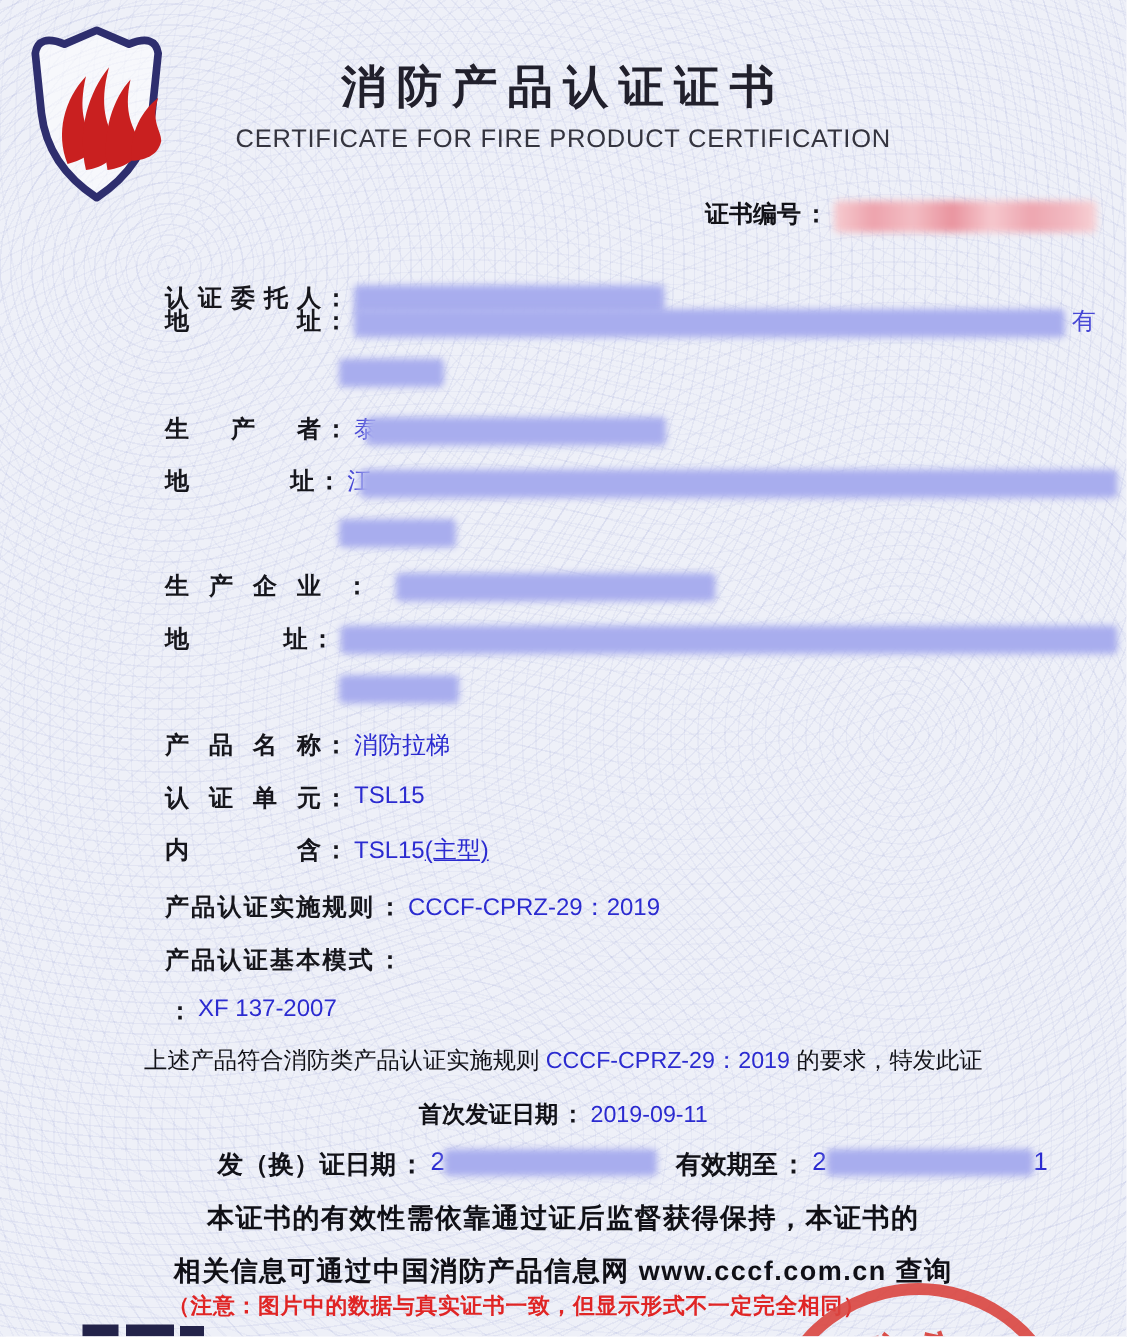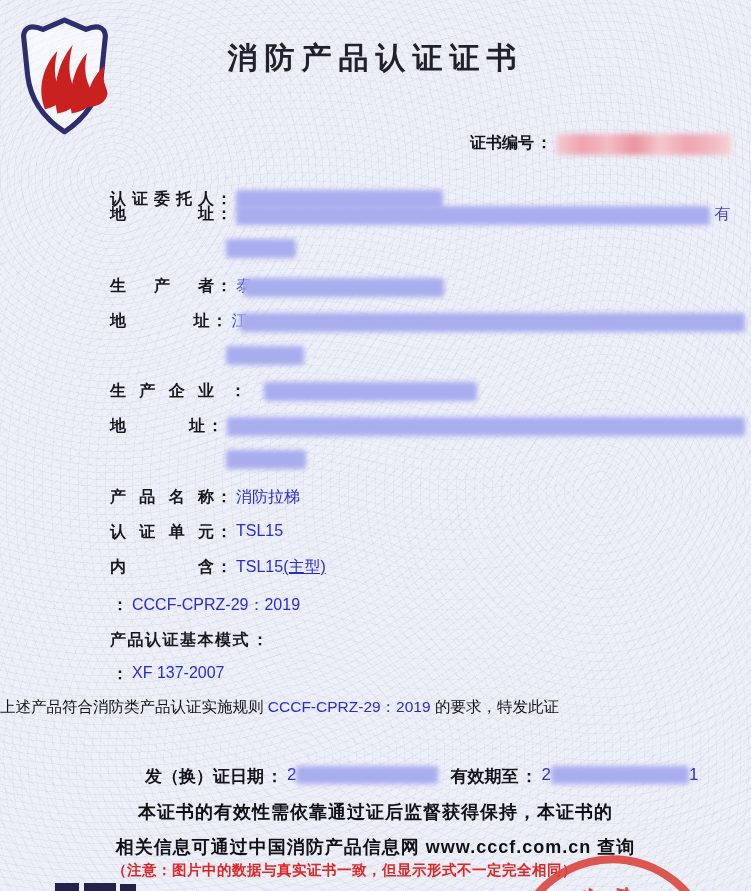--- a/index.html
+++ b/index.html
@@ -28,21 +28,21 @@
   .fvalue{color:#2b2bd0;}
   .fvalue .u{text-decoration:underline;}
   .redact{display:inline-block;height:19px;border-radius:3px;filter:blur(2.5px);
       vertical-align:middle;margin-top:1px;
       background:linear-gradient(90deg,#c3c6f2 0%,#9aa0ea 12%,#bcc0f1 25%,#8d93e6 38%,
                  #c6c9f3 52%,#9fa5ec 65%,#bcbff1 78%,#949aе8 88%,#c0c3f2 100%);
       background-color:#a8adee;}
   .redact.pink{background:linear-gradient(90deg,#f6ccd1 0%,#eda3ad 15%,#f3bdc4 30%,#e9949f 45%,
                  #f6c8ce 60%,#eda6b0 75%,#f2bac2 90%,#f7d2d6 100%);background-color:#f0b3bb;height:21px;}
   .partial{color:#2b2bd0;opacity:.85;}
-  .center-line{position:absolute;left:0;width:100%;font-size:15.5px;color:#121218;white-space:nowrap;}
+  .center-line{position:absolute;left:0;width:100%;text-align:center;font-size:15.5px;color:#121218;white-space:nowrap;}
   .blue{color:#2b2bd0;}
   #footer1,#footer2{position:absolute;left:0;width:100%;text-align:center;font-size:18px;
       font-weight:700;color:#101016;letter-spacing:1px;}
   #notice{position:absolute;left:112px;top:861px;font-size:14.5px;font-weight:700;color:#e02525;letter-spacing:.5px;}
   #seal{position:absolute;right:14px;bottom:0;width:230px;height:58px;overflow:hidden;}
   .dark-chip{position:absolute;background:#23234a;}
 </style>
 </head>
 <body>
 
@@ -52,20 +52,21 @@
     <path d="M57 8 L78 17 Q95 10 97 23 L93 62 Q89 96 57 117 Q25 96 21 62 L17 23 Q19 10 36 17 Z" fill="rgba(255,255,255,0.55)" stroke="#2e2e6e" stroke-width="5" stroke-linejoin="round"></path>
     <g fill="#c92020">
       <path d="M38 95 C30 75 36 53 50 38 C45 60 49 70 54 78 C57 87 50 92 38 95 Z"></path>
       <path d="M50 99 C44 72 52 48 65 32 C58 58 64 70 69 80 C71 91 62 97 50 99 Z"></path>
       <path d="M64 99 C60 74 68 52 79 40 C74 62 81 72 85 80 C87 91 76 97 64 99 Z"></path>
       <path d="M80 93 C78 74 87 60 97 52 C92 68 99 73 99 80 C97 89 90 92 80 93 Z"></path>
     </g>
   </svg>
 
   <div id="title" class="abs">消防产品认证证书</div>
+  <div id="subtitle" class="abs">CERTIFICATE FOR FIRE PRODUCT CERTIFICATION</div>
 
   <div class="row" style="top:133px;left:470px;">
     <span style="font-weight:600;">证书编号</span>
     <span class="colon">：</span>
     <span class="redact pink" style="width:175px;"></span>
   </div>
 
   <div class="row" style="top:169px;margin-top:20px;">
     <span class="flabel">认证委托人</span>
     <span class="colon">：</span>
@@ -128,38 +129,42 @@
 
   <div class="row" style="top:557px;">
     <span class="flabel">内含</span>
     <span class="colon">：</span>
     <span class="fvalue">
       <span>TSL15</span><span class="u">(主型)</span>
     </span>
   </div>
 
   <div class="row" style="top:595px;">
+    <span class="flabel long">产品认证实施规则</span>
     <span class="colon">：</span>
     <span class="fvalue">CCCF-CPRZ-29：2019</span>
   </div>
 
   <div class="row" style="top:630px;">
     <span class="flabel long">产品认证基本模式</span>
     <span class="colon">：</span>
   </div>
 
   <div class="row" style="top:664px;">
     <span class="colon">：</span>
     <span class="fvalue">XF 137-2007</span>
   </div>
 
   <div class="center-line" style="top:697px;">
     <span>上述产品符合消防类产品认证实施规则 </span><span class="blue">CCCF-CPRZ-29：2019</span><span> 的要求，特发此证</span>
   </div>
 
+  <div class="center-line" style="top:733px;">
+    <span style="font-weight:600;">首次发证日期</span><span class="colon">：</span><span class="blue">2019-09-11</span>
+  </div>
 
   <div class="row" style="top:765px;left:145px;font-size:17px;">
     <span style="font-weight:600;">发（换）证日期</span>
     <span class="colon">：</span>
     <span class="blue">2</span>
     <span class="redact" style="width:142px;height:18px;"></span>
     <span style="width:12px;display:inline-block;"></span>
     <span style="font-weight:600;">有效期至</span>
     <span class="colon">：</span>
     <span class="blue">2</span>

